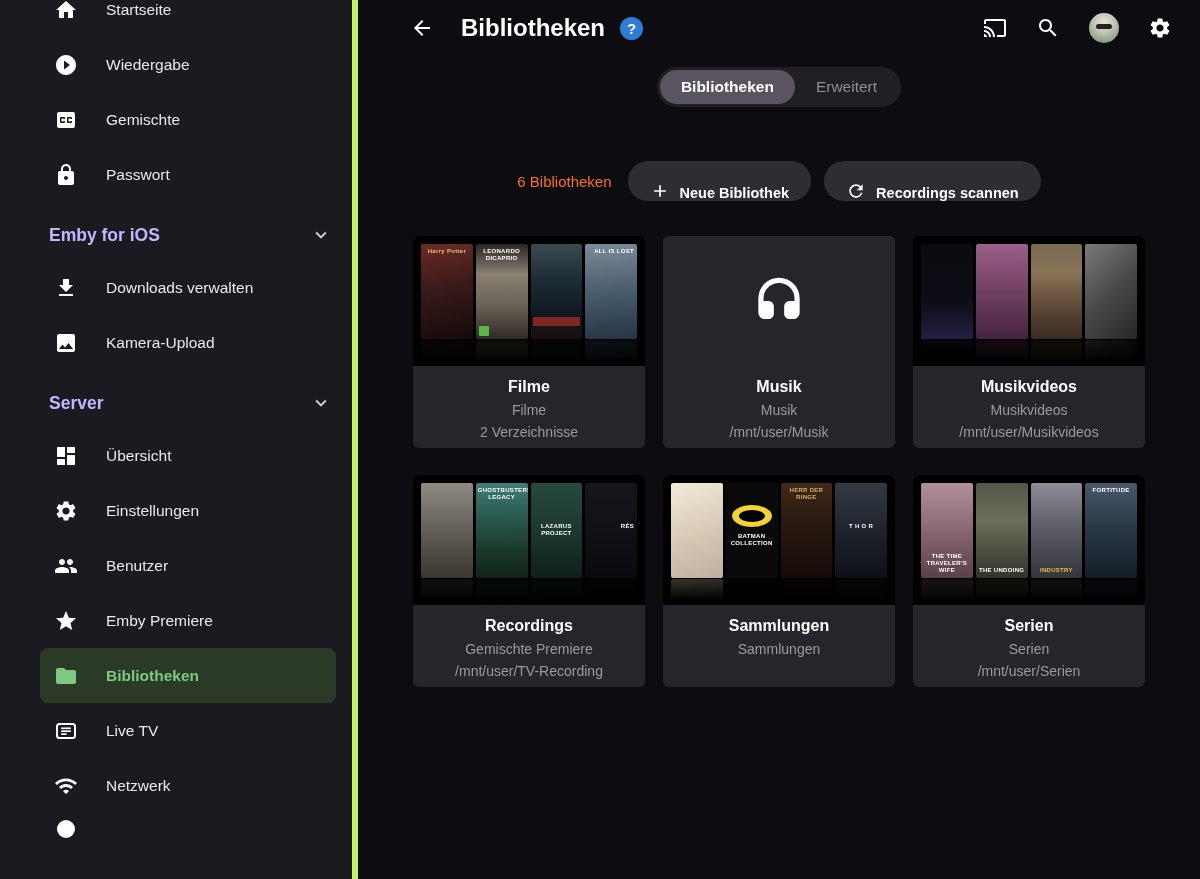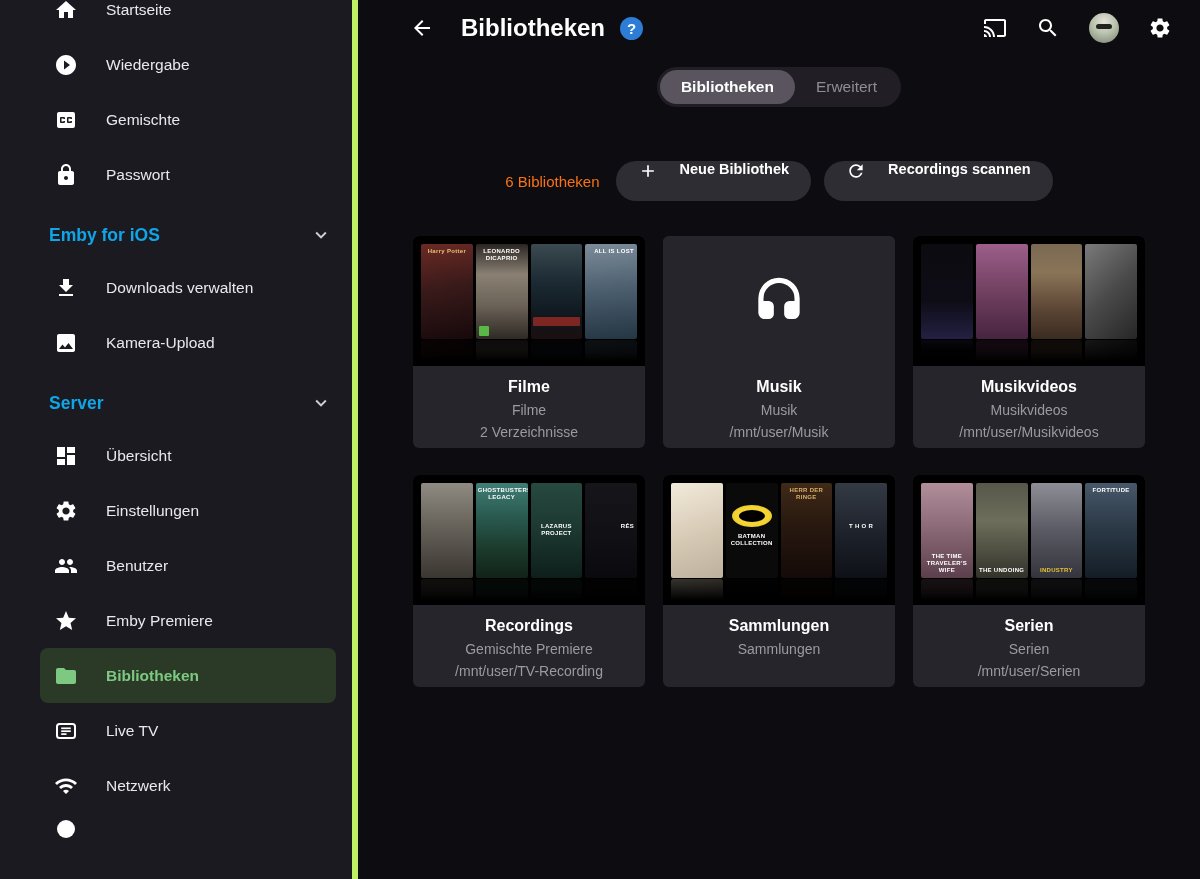--- a/index.html
+++ b/index.html
@@ -23,21 +23,21 @@
     height:55px; display:flex; align-items:center;
     padding:0 16px 0 30px; gap:28px;
     font-size:15.5px; color:#e9e8ec; cursor:pointer;
   }
   .sicon { width:24px; height:24px; color:#fff; flex:none; display:flex; }
   .sicon svg { width:24px; height:24px; }
   .sheader {
     height:50px; margin-top:8px;
     display:flex; align-items:center; justify-content:space-between;
     padding:0 20px 0 25px;
-    font-weight:bold; font-size:17.5px; color:#0ea5e9; cursor:pointer;
+    font-weight:bold; font-size:17.5px; color:#c4b5fd; cursor:pointer;
   }
   .chev { width:22px; height:22px; color:#cfcfd3; }
   .sitem.selected {
     margin:0 16px; padding:0 0 0 14px;
     background:#2b3a27; border-radius:8px;
     color:#7dc981; font-weight:bold;
   }
   .sitem.selected .sicon { color:#7dc981; }
   .sitem.partial { height:24px; align-items:flex-start; padding-top:4px; }
   
@@ -74,21 +74,21 @@
   .tab { padding:0 21px; font-size:15.5px; color:#8f8d93; cursor:pointer;
          height:34px; display:flex; align-items:center; }
   .tab.sel {
     background:#59545e; color:#fff; font-weight:bold; border-radius:17px;
   }
   
   .toolrow { display:flex; justify-content:center; align-items:center; gap:13px; margin-top:54px; }
   .count { font-size:15px; color:#f97316; margin-right:3px; }
   .btn {
     height:40px; border-radius:20px; background:#2e2d33;
-    display:flex; align-items:flex-start; gap:22px; padding:0 22px;
+    display:flex; align-items:flex-end; gap:10px; padding:0 22px;
     font-weight:bold; font-size:14.5px; color:#fff; cursor:pointer;
   }
   .btn svg { width:20px; height:20px; }
   
   .grid {
     margin:35px 0 0 55px;
     display:grid; grid-template-columns:repeat(3,232px); gap:27px 18px;
   }
   .card { width:232px; height:212px; border-radius:6px; overflow:hidden; background:#26252b; cursor:pointer; }
   .media { height:130px; background:#000; display:flex; gap:3px; padding:8px 8px 0; overflow:hidden; }

